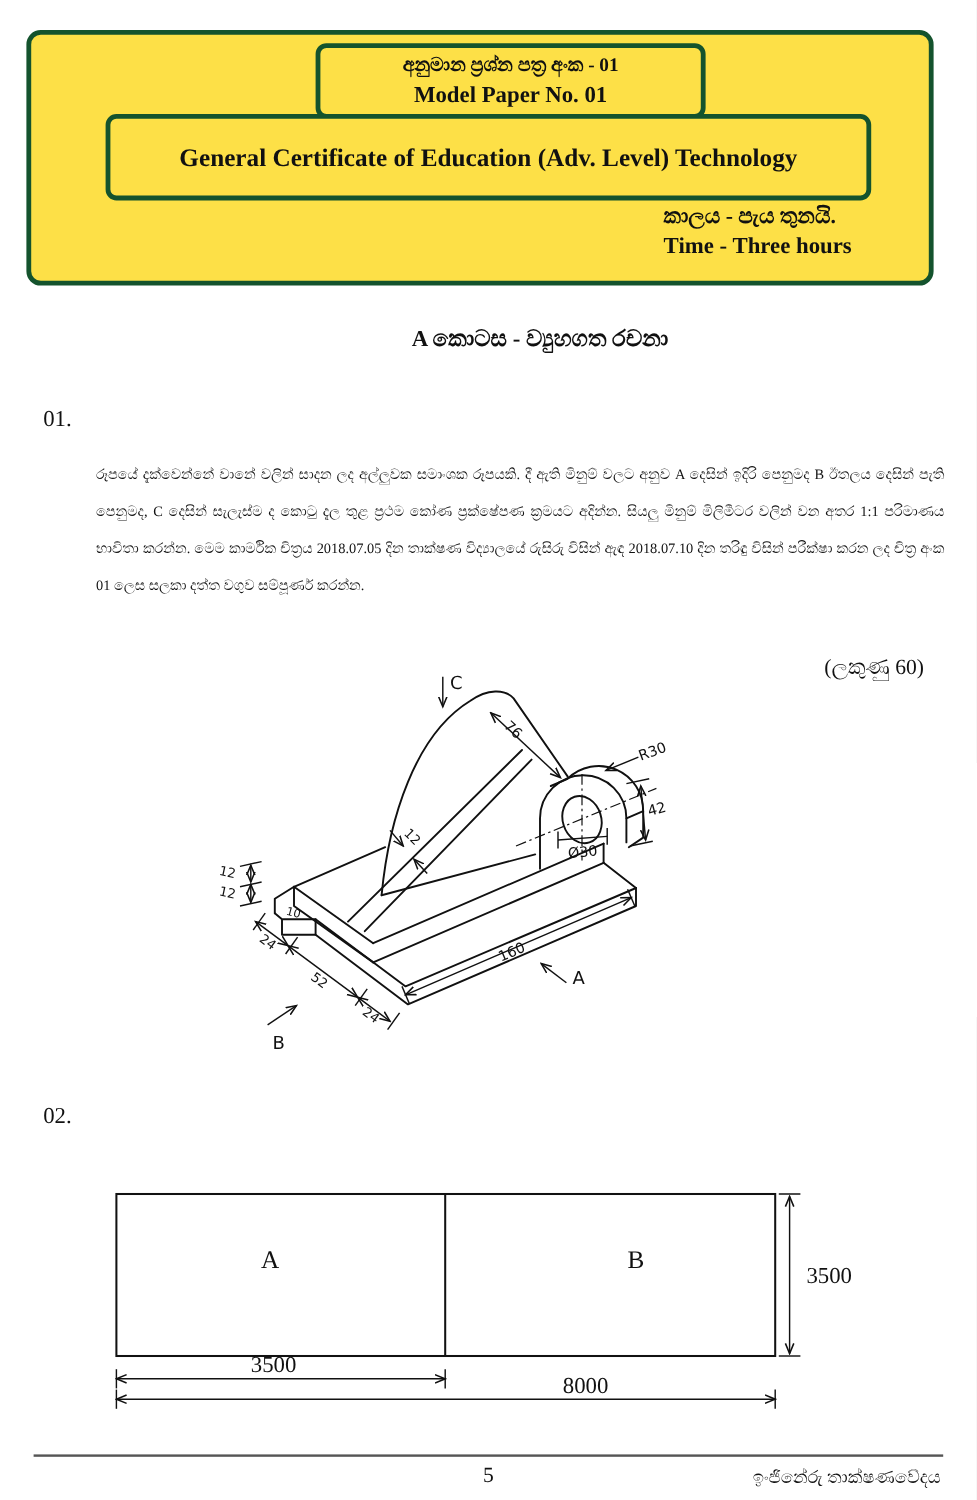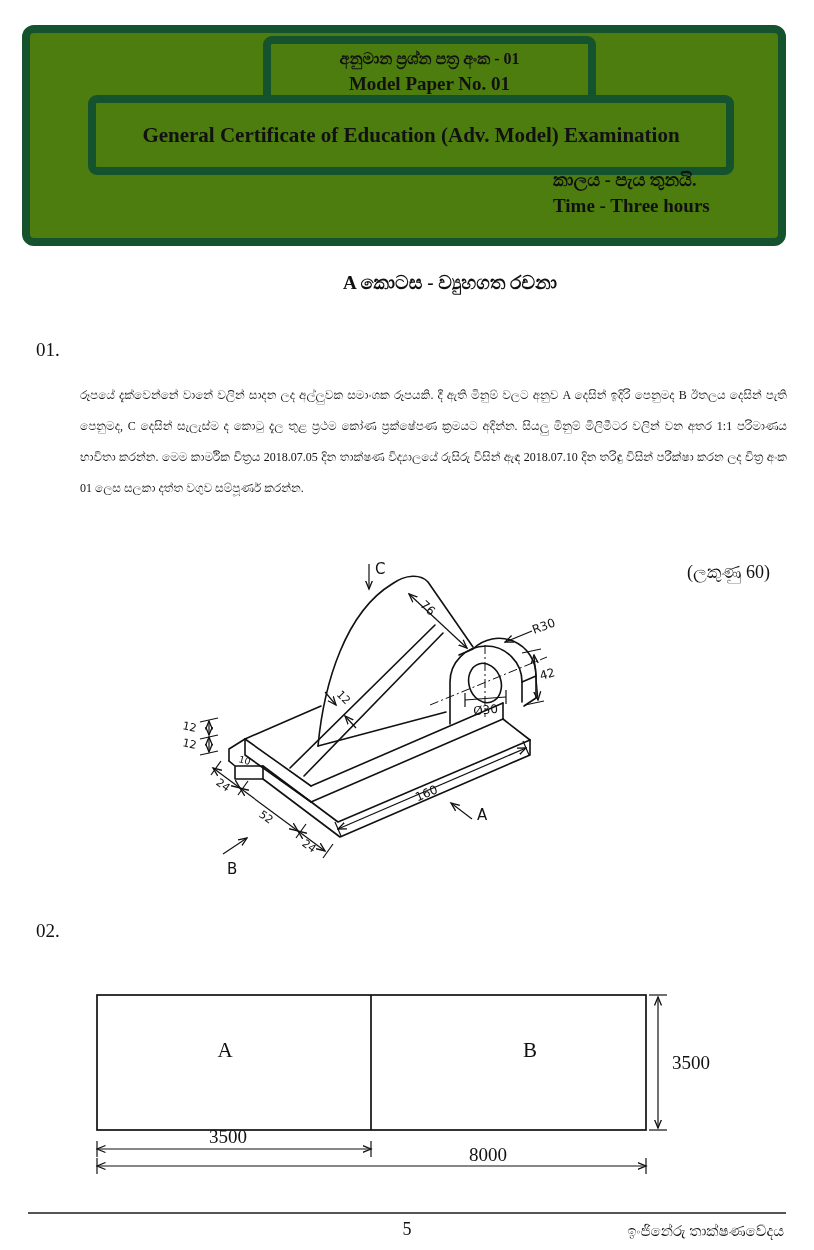--- a/index.html
+++ b/index.html
@@ -1,19 +1,19 @@
 <!DOCTYPE html>
 <html><head>
 <meta charset="utf-8">
 <style>
   html,body{margin:0;padding:0;background:#e8e8e8;}
   .page{position:relative;width:814px;height:1250px;background:#ffffff;margin:0 auto;
         font-family:"Liberation Serif",serif;color:#111;overflow:hidden;}
   .abs{position:absolute;}
-  .box{border:8px solid #14532d;border-radius:12px;background:#4d7c0f;}
+  .box{border:4px solid #14532d;border-radius:12px;background:#fde047;}
   .center-col{display:flex;flex-direction:column;align-items:center;justify-content:center;text-align:center;}
   .hdr-box1-si{font-size:16px;font-weight:bold;line-height:24px;}
   .hdr-box1-en{font-size:19px;font-weight:bold;line-height:25px;}
   .hdr-box2-si{font-size:22px;font-weight:bold;line-height:30px;}
   .hdr-box2-en{font-size:21px;font-weight:600;line-height:27px;}
   .subj-si{font-size:18px;font-weight:bold;line-height:25px;}
   .subj-en{font-size:19px;font-weight:bold;line-height:25px;}
   .section-heading{font-size:19px;font-weight:bold;text-align:center;width:100%;padding-left:43px;}
   .qnum{font-size:19px;}
   .qtext{font-size:12px;line-height:31px;text-align:justify;margin-top:44px;}
@@ -31,34 +31,34 @@
 <div class="page">
 
   <div class="abs box" style="left:22px;top:25px;width:748px;height:205px;"></div>
 
   <div class="abs box center-col" style="left:263px;top:36px;width:317px;height:55px;border-radius:9px;">
     <div class="hdr-box1-si">අනුමාන ප්‍රශ්න පත්‍ර අංක - 01</div>
     <div class="hdr-box1-en">Model Paper No. 01</div>
   </div>
 
   <div class="abs box center-col" style="left:88px;top:95px;width:630px;height:64px;border-radius:9px;">
-    <div class="hdr-box2-en">General Certificate of Education (Adv. Model) Examination</div>
+    <div class="hdr-box2-en">General Certificate of Education (Adv. Level) Technology</div>
   </div>
 
 
   <div class="abs" style="left:553px;top:168px;">
     <div class="subj-si">කාලය - පැය තුනයි.</div>
     <div class="subj-en">Time - Three hours</div>
   </div>
 
   <div class="abs section-heading" style="left:0;top:272px;">A කොටස - ව්‍යුහගත රචනා</div>
 
   <div class="abs qnum" style="left:36px;top:339px;">01.</div>
   <div class="abs qtext" style="left:80px;top:336px;width:707px;">රූපයේ දැක්වෙන්නේ වානේ වලින් සාදන ලද අල්ලුවක සමාංශක රූපයකි. දී ඇති මිනුම් වලට අනුව A දෙසින් ඉදිරි පෙනුමද B ඊතලය දෙසින් පැති පෙනුමද, C දෙසින් සැලැස්ම ද කොටු දැල තුළ ප්‍රථම කෝණ ප්‍රක්ෂේපණ ක්‍රමයට අදින්න. සියලු මිනුම් මිලිමීටර වලින් වන අතර 1:1 පරිමාණය භාවිතා කරන්න. මෙම කාර්මික චිත්‍රය 2018.07.05 දින තාක්ෂණ විද්‍යාලයේ රුසිරු විසින් ඇඳ 2018.07.10 දින තරිඳු විසින් පරීක්ෂා කරන ලද චිත්‍ර අංක 01 ලෙස සලකා දත්ත වගුව සම්පූර්ණ කරන්න.</div>
-  <div class="abs marks" style="left:0;top:546px;margin-top:16px;">(ලකුණු 60)</div>
+  <div class="abs marks" style="left:0;top:546px;">(ලකුණු 60)</div>
 
   <svg class="abs" style="left:178px;top:556px;" width="404" height="344" viewBox="0 0 404 344">
     <defs>
       <marker id="arr" viewBox="0 0 10 10" refX="8.5" refY="5" markerWidth="10" markerHeight="10" orient="auto-start-reverse" markerUnits="userSpaceOnUse">
         <path d="M0,1.5 L8.5,5 L0,8.5" fill="none" stroke="#111" stroke-width="1.3"></path>
       </marker>
     </defs>
 
     <g fill="none" stroke="#111" stroke-width="1.6" stroke-linecap="round" stroke-linejoin="round">
 

